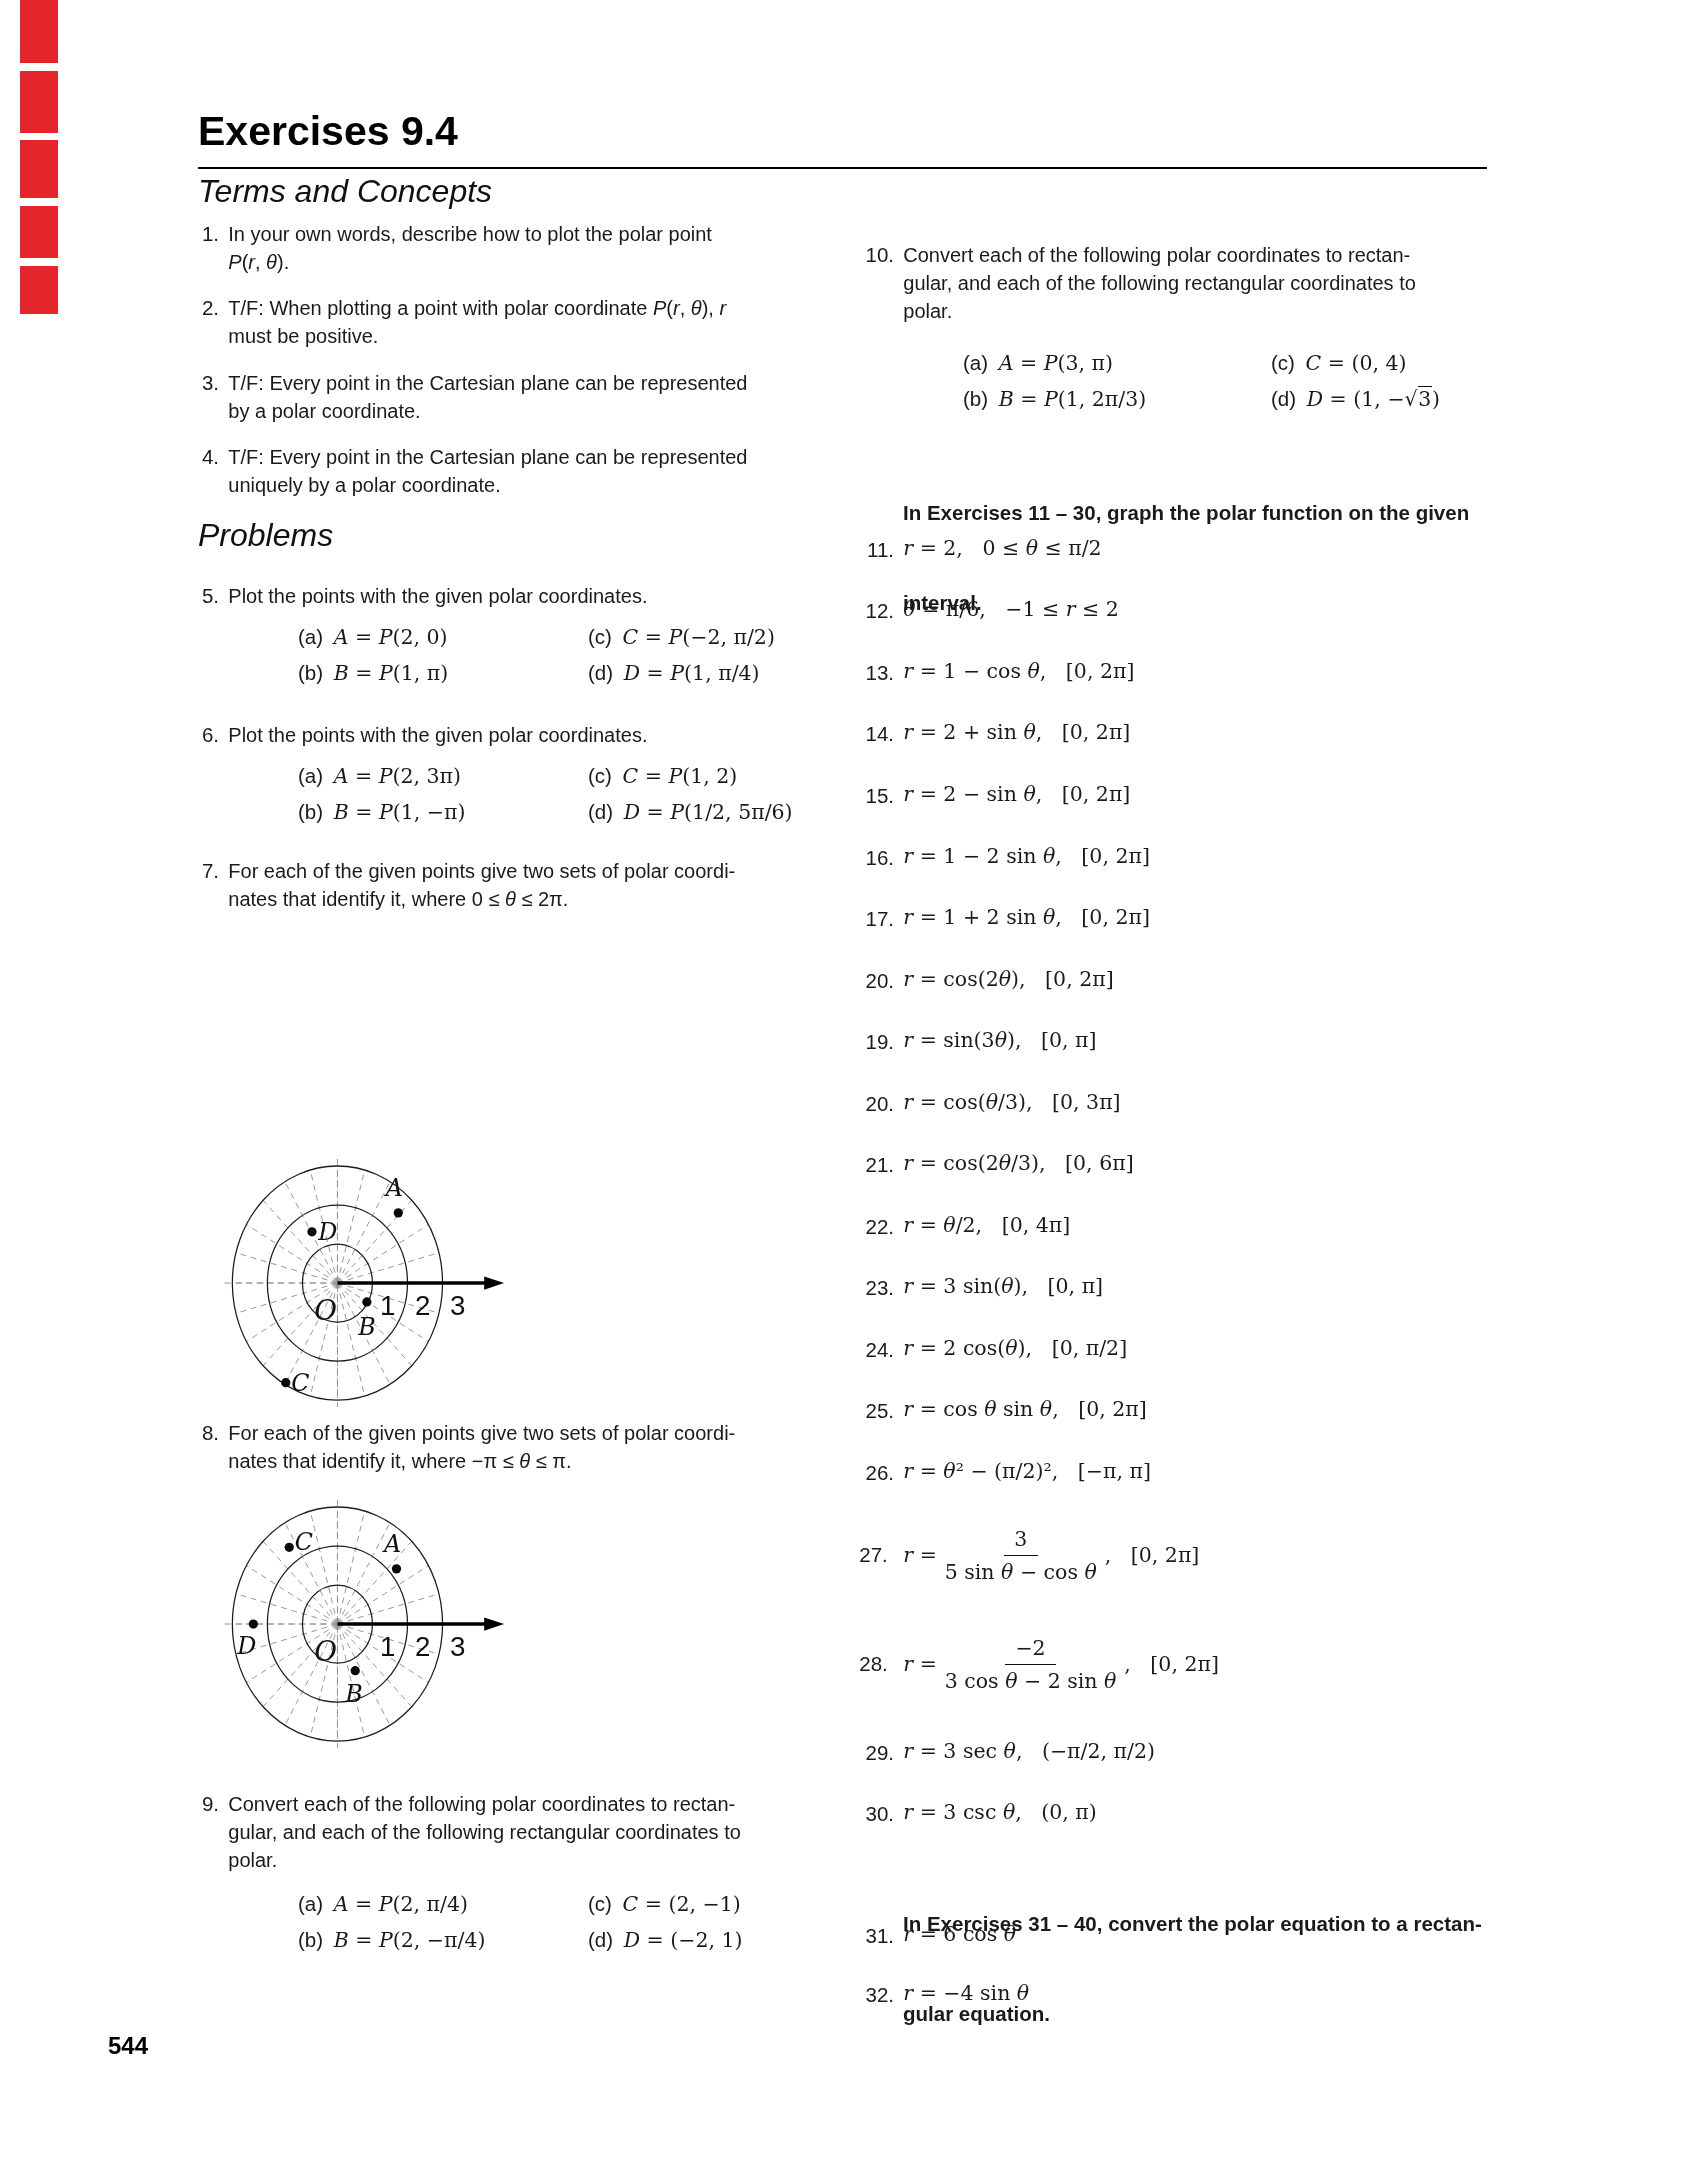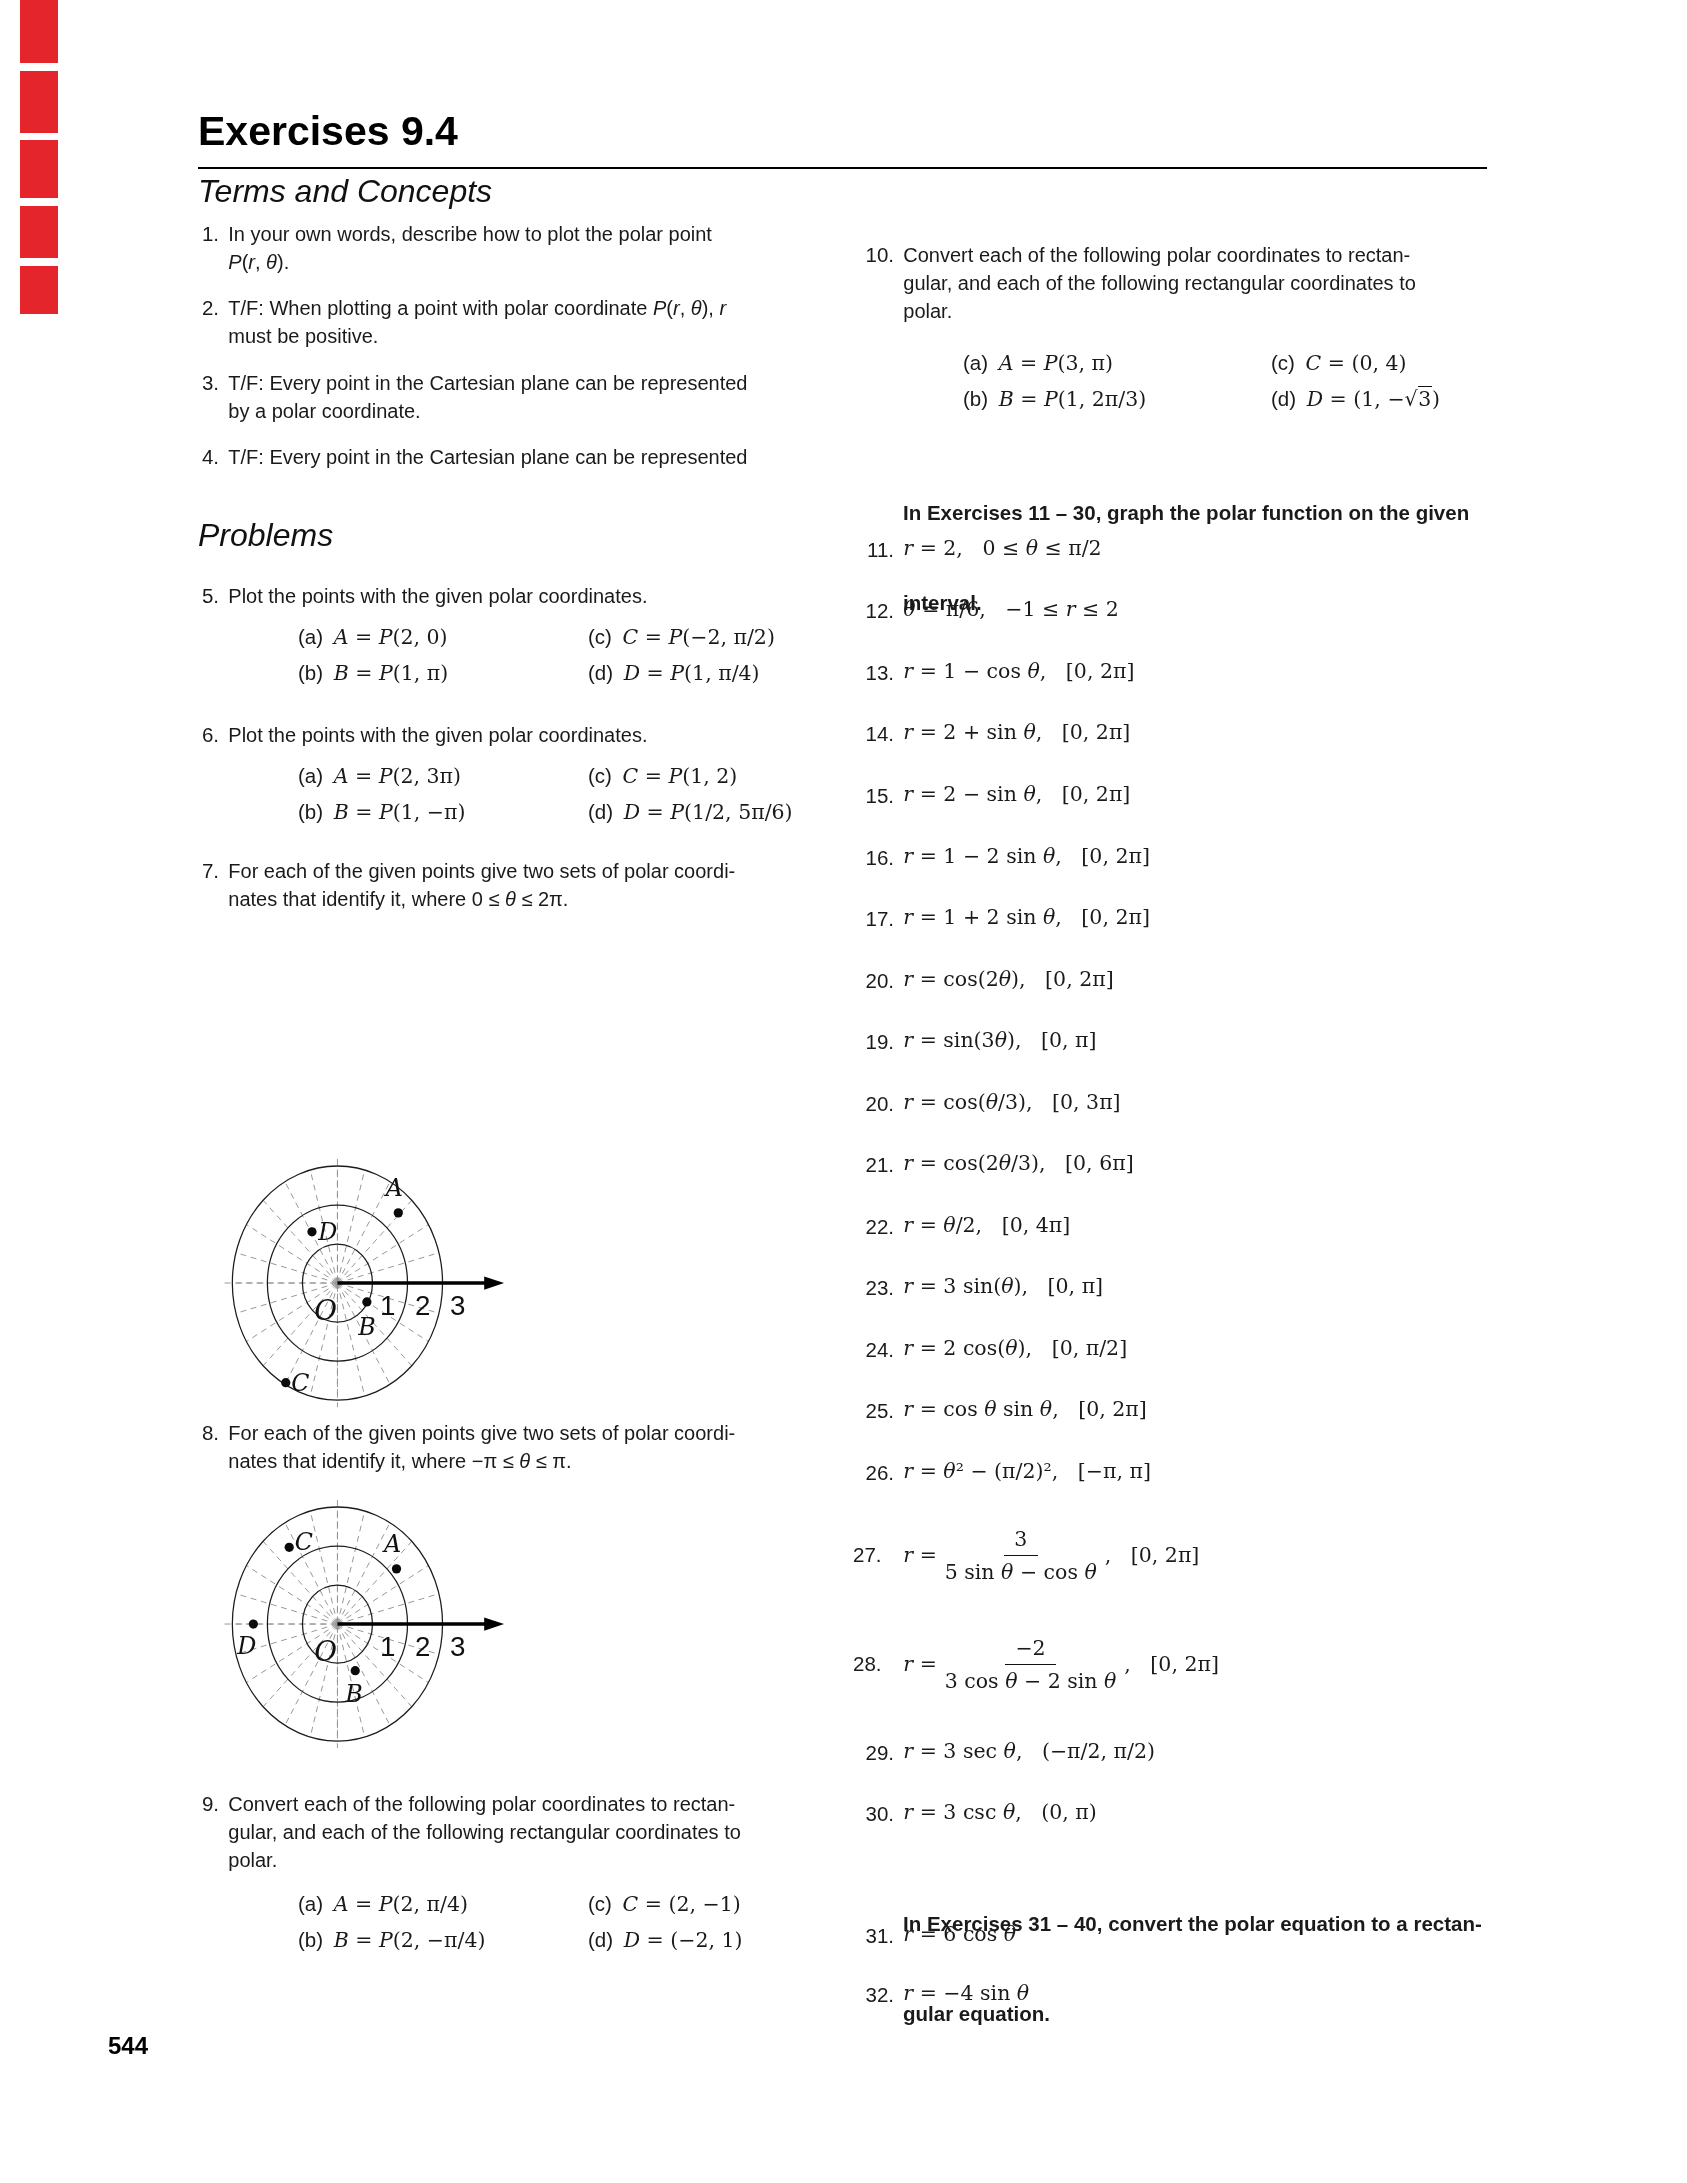--- a/index.html
+++ b/index.html
@@ -19,21 +19,21 @@
   .txt{font-size:20px;line-height:28px;white-space:pre;}
   .m{font-family:"DejaVu Serif", serif;font-size:20.5px;white-space:pre;}
   .m i{font-family:"DejaVu Serif", serif;}
   .instr{position:absolute;font-weight:700;font-size:20.5px;line-height:30px;white-space:pre;margin-left:32px;}
   
   .parts{position:absolute;display:grid;grid-template-columns:290px auto;font-size:20.5px;}
   .part{display:flex;align-items:baseline;height:36px;}
   .part .tag{padding-right:10.6px;}
   
   .frow{position:absolute;display:flex;align-items:center;}
-  .frow .n2{width:41px;text-align:left;padding-right:9.3px;font-size:20.5px;}
+  .frow .n2{width:41px;text-align:center;padding-right:9.3px;font-size:20.5px;}
   .frac{display:inline-flex;flex-direction:column;align-items:center;margin:0 5.3px;}
   .fr-n{padding:1.3px 10.6px 4px 10.6px;border-bottom:1.7px solid #111;}
   .fr-d{padding:4px 2.6px 0 2.6px;}
   .rad .vin{border-top:1.7px solid #111;padding:0 0.7px;}
   .pagenum{left:108px;top:2032px;font-size:24px;font-weight:700;color:#000;}
   svg text{user-select:none;}
 </style>
 </head>
 <body>
 
@@ -65,20 +65,21 @@
   <div class="n">3.</div>
   <div>
     <div class="txt">T/F: Every point in the Cartesian plane can be represented</div>
     <div class="txt">by a polar coordinate.</div>
   </div>
 </div>
 <div class="item" style="left:185px;top:443px">
   <div class="n">4.</div>
   <div>
     <div class="txt">T/F: Every point in the Cartesian plane can be represented</div>
+    <div class="txt">uniquely by a polar coordinate.</div>
   </div>
 </div>
 
 <div class="abs sect" style="left:198px;top:517px">Problems</div>
 
 <div class="item" style="left:185px;top:582px">
   <div class="n">5.</div>
   <div class="txt">Plot the points with the given polar coordinates.</div>
 </div>
 <div class="parts" style="left:298px;top:625px;width:595px">

